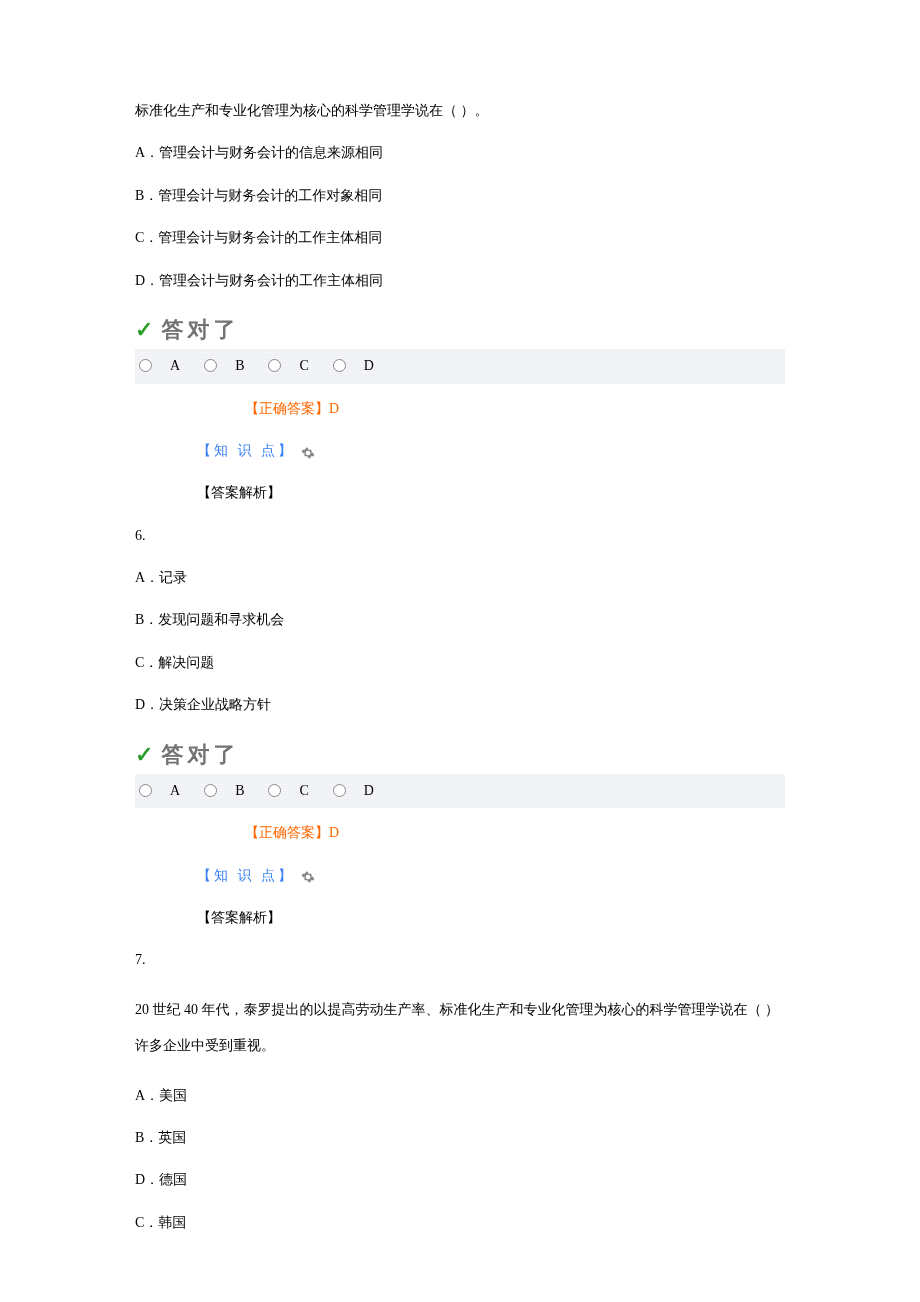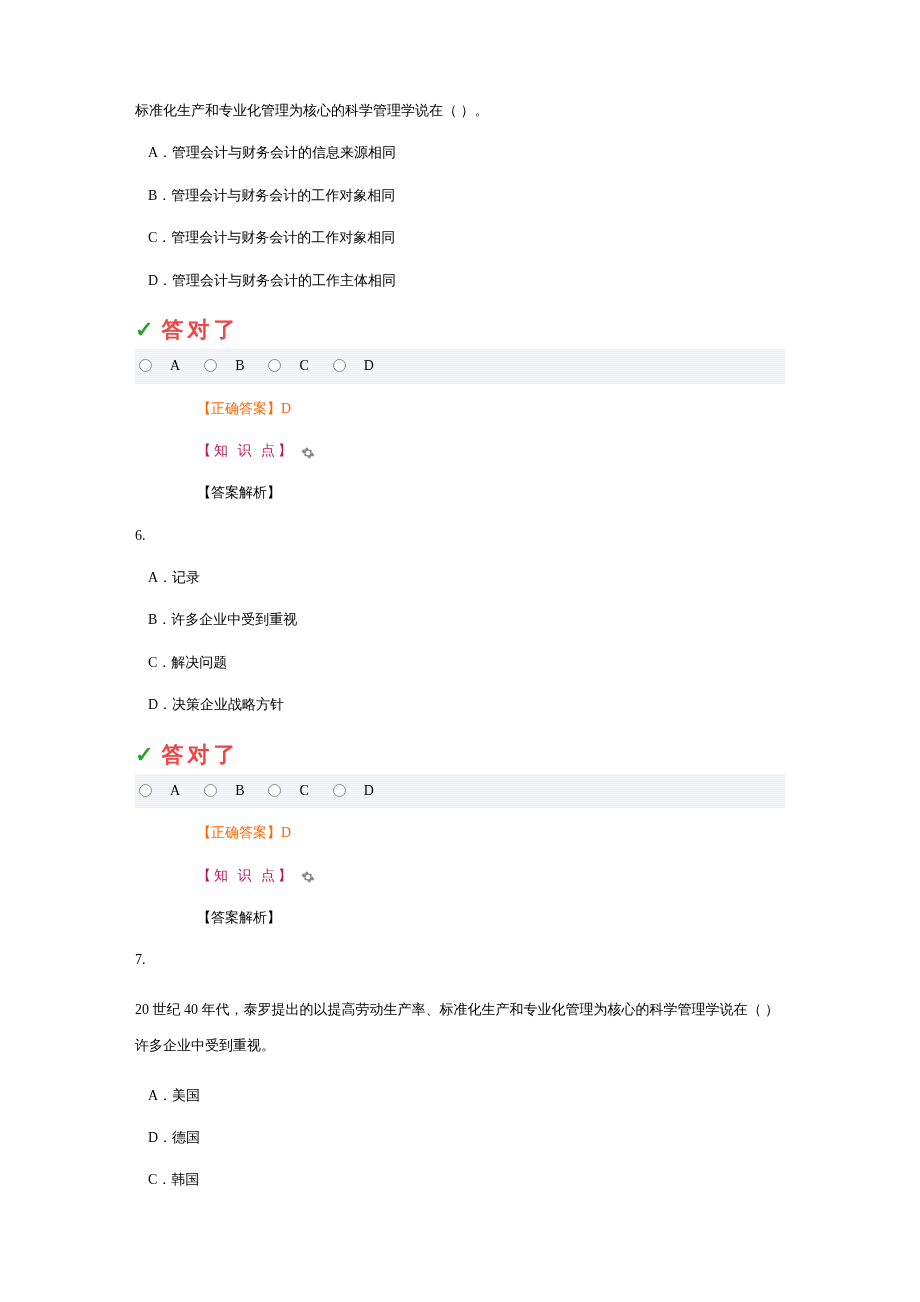--- a/index.html
+++ b/index.html
@@ -14,36 +14,35 @@
       color: #000;
       width: 920px;
       padding: 100px 135px 60px 135px;
       line-height: 1.6;
     }
     .question-text {
       margin-bottom: 20px;
     }
     .option {
       margin-bottom: 20px;
-      margin-left: 13px;
     }
     .correct-banner {
       display: flex;
       align-items: center;
       margin-bottom: 2px;
       margin-top: 2px;
     }
     .checkmark {
       color: #2aa02a;
       font-size: 22px;
       font-weight: bold;
       margin-right: 8px;
     }
     .correct-text {
-      color: #ef4444;
+      color: #737373;
       font-size: 22px;
       font-weight: bold;
       font-family: "LiSu", "隶书", "STLiti", serif;
       letter-spacing: 4px;
     }
     .radio-row {
       background: repeating-linear-gradient(
         0deg,
         #eef0f4,
         #eef0f4 1px,
@@ -76,47 +75,48 @@
     }
     .answer-block {
       padding-left: 62px;
       margin-bottom: 18px;
     }
     .answer-line {
       margin-bottom: 20px;
     }
     .bracket-orange {
       color: #ff6600;
+      margin-left: 48px;
     }
     .answer-letter {
       color: #ff6600;
     }
     .bracket-blue {
-      color: #be185d;
+      color: #3b82f6;
       letter-spacing: 3px;
     }
     .gear-icon {
       display: inline-block;
       width: 14px;
       height: 14px;
       vertical-align: middle;
       margin-left: 2px;
     }
     .question-number {
       margin-bottom: 20px;
     }
   </style>
 </head>
 <body>
 
 <div>
   <p class="question-text">标准化生产和专业化管理为核心的科学管理学说在（ ）。</p>
   <p class="option">A．管理会计与财务会计的信息来源相同</p>
   <p class="option">B．管理会计与财务会计的工作对象相同</p>
-  <p class="option">C．管理会计与财务会计的工作对象相同</p>
+  <p class="option">C．管理会计与财务会计的工作主体相同</p>
   <p class="option">D．管理会计与财务会计的工作主体相同</p>
 
   <div class="correct-banner">
     <span class="checkmark">✓</span>
     <span class="correct-text">答对了</span>
   </div>
 
   <div class="radio-row">
     <div class="radio-item">
       <span class="radio-circle"></span>
@@ -150,21 +150,21 @@
     </p>
     <p class="answer-line">
       <span>【答案解析】</span>
     </p>
   </div>
 </div>
 
 <div>
   <p class="question-number">6.</p>
   <p class="option">A．记录</p>
-  <p class="option">B．许多企业中受到重视</p>
+  <p class="option">B．发现问题和寻求机会</p>
   <p class="option">C．解决问题</p>
   <p class="option">D．决策企业战略方针</p>
 
   <div class="correct-banner">
     <span class="checkmark">✓</span>
     <span class="correct-text">答对了</span>
   </div>
 
   <div class="radio-row">
     <div class="radio-item">
@@ -200,15 +200,16 @@
     <p class="answer-line">
       <span>【答案解析】</span>
     </p>
   </div>
 </div>
 
 <div>
   <p class="question-number">7.</p>
   <p class="question-text" style="line-height:2.6;">20 世纪 40 年代，泰罗提出的以提高劳动生产率、标准化生产和专业化管理为核心的科学管理学说在（ ）许多企业中受到重视。</p>
   <p class="option">A．美国</p>
+  <p class="option">B．英国</p>
   <p class="option">D．德国</p>
   <p class="option">C．韩国</p>
 </div>
 
 </body></html>

